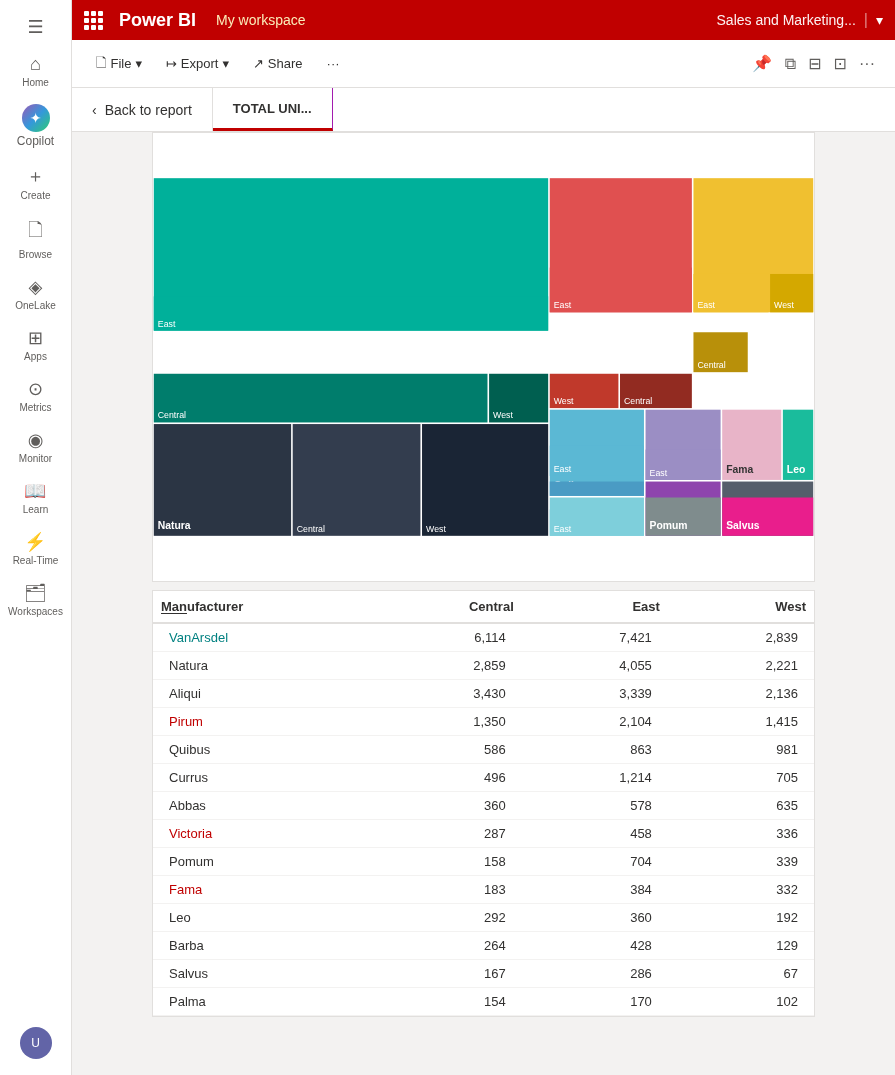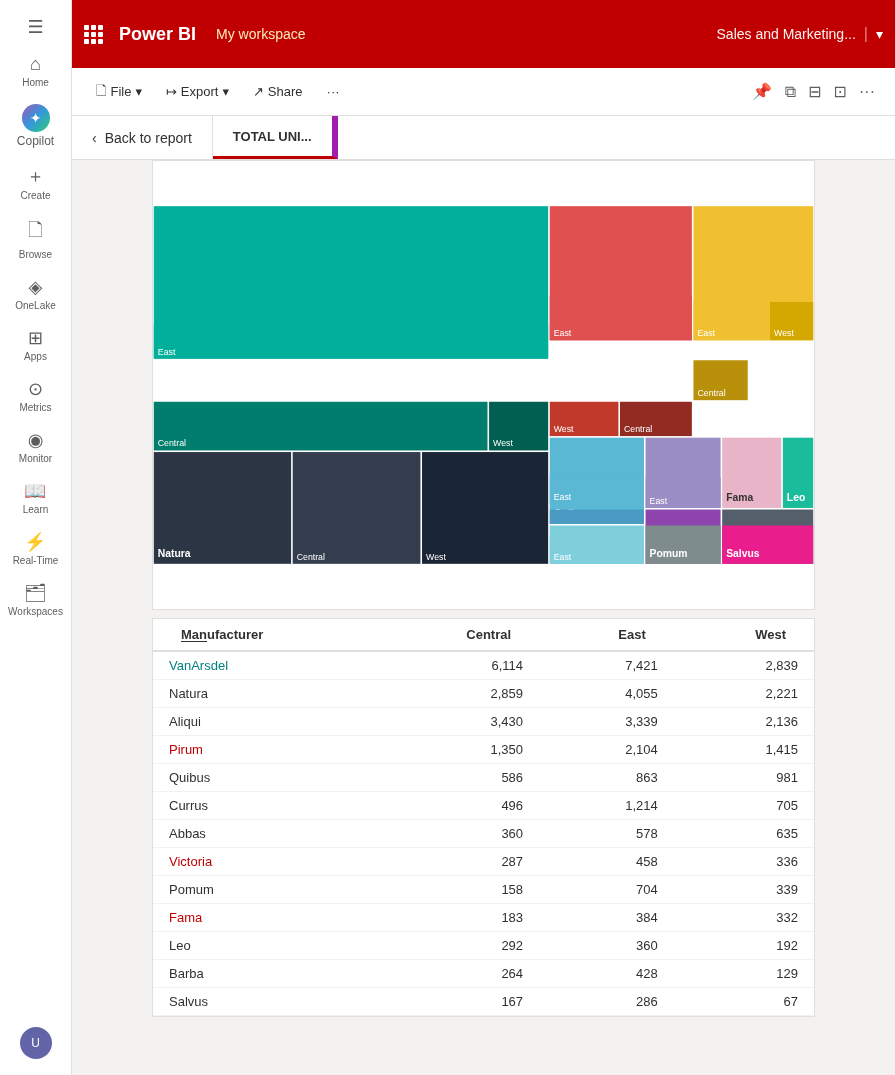--- a/index.html
+++ b/index.html
@@ -1,21 +1,21 @@
 <!DOCTYPE html>
 <html><head>
   <meta charset="utf-8">
   <style>
     * { box-sizing: border-box; margin: 0; padding: 0; }
     body { font-family: 'Segoe UI', Arial, sans-serif; background: #f3f2f1; width: 895px; min-height: 1075px; overflow-x: hidden; }
 
     
     .top-bar {
       background: #c00000;
-      height: 68px;
+      height: 40px;
       display: flex;
       align-items: center;
       padding: 0 12px;
       gap: 12px;
       color: white;
     }
     .grid-icon { display: grid; grid-template-columns: repeat(3,5px); grid-template-rows: repeat(3,5px); gap: 2px; }
     .grid-dot { width: 5px; height: 5px; background: white; border-radius: 1px; }
     .brand-name { font-size: 18px; font-weight: 700; color: white; margin-left: 4px; }
     .workspace-name { font-size: 14px; color: #fef9c3; margin-left: 8px; opacity: 0.95; }
@@ -54,21 +54,21 @@
       padding: 0 20px;
       border-right: 1px solid #e1dfdd;
       cursor: pointer; font-size: 14px; color: #323130;
       background: none; border-left: none; border-top: none; border-bottom: none;
     }
     .tab {
       display: flex; align-items: center;
       padding: 0 20px;
       font-size: 13px;
       cursor: pointer;
-      border-right: 6px solid #a21caf;
+      border-right: 1px solid #a21caf;
       white-space: nowrap;
     }
     .tab.active {
       border-bottom: 3px solid #c00000;
       font-weight: 700;
       color: #323130;
     }
     .tab.inactive { color: #605e5c; }
     .tab-refresh { margin-left: auto; display: flex; align-items: center; padding: 0 16px; font-size: 11px; color: #605e5c; }
 
@@ -94,21 +94,21 @@
       background: white;
       border: 1px solid #e1dfdd;
       overflow: auto;
     }
     table {
       width: 100%;
       border-collapse: collapse;
       font-size: 13px;
     }
     th {
-      padding: 8px 28px;
+      padding: 8px 8px;
       text-align: right;
       background: white;
       font-weight: 600;
       color: #323130;
       border-bottom: 2px solid #e1dfdd;
       white-space: nowrap;
     }
     th:first-child { text-align: left; }
     td {
       padding: 6px 16px;
@@ -480,17 +480,23 @@
     <td>264</td>
     <td>428</td>
     <td>129</td>
   </tr>
             <tr>
     <td class="color-dark">Salvus</td>
     <td>167</td>
     <td>286</td>
     <td>67</td>
   </tr>
+            <tr>
+    <td class="color-dark">Palma</td>
+    <td>154</td>
+    <td>170</td>
+    <td>102</td>
+  </tr>
           </tbody>
       </table>
     </div>
   </div>
 </div>
 
 </body></html>

